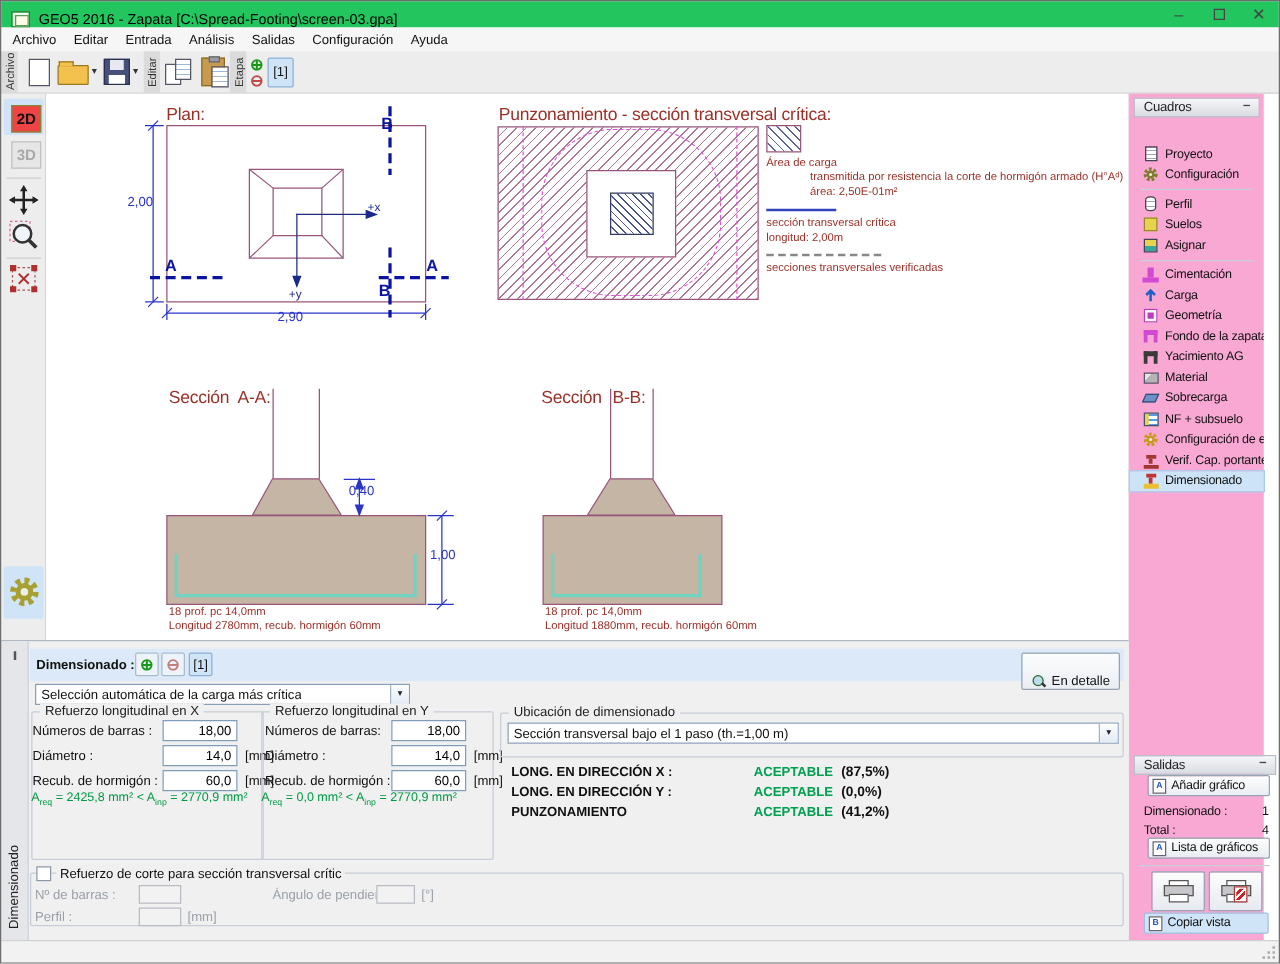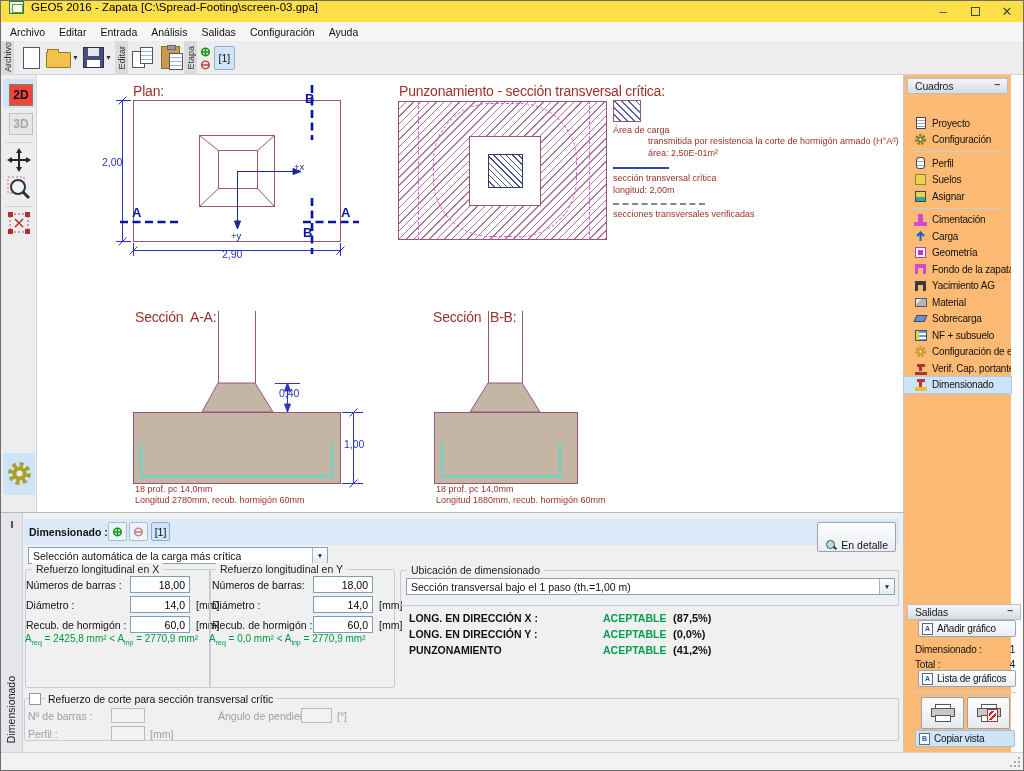--- a/index.html
+++ b/index.html
@@ -1,21 +1,21 @@
 <!DOCTYPE html>
 <html><head>
 <meta charset="utf-8">
 <style>
 *{box-sizing:border-box;margin:0;padding:0}
 html,body{width:1024px;height:771px}
 body{position:relative;font-family:"Liberation Sans",sans-serif;font-size:10.5px;background:#fff;overflow:hidden;color:#111}
 .abs{position:absolute}
 .win-border{position:absolute;inset:0;border:1px solid #6e6e6e;pointer-events:none;z-index:99}
 
-.titlebar{position:absolute;left:1px;top:1px;right:1px;height:21px;background:#fde047;display:flex;align-items:flex-start}
+.titlebar{position:absolute;left:1px;top:1px;right:1px;height:21px;background:#22c55e;display:flex;align-items:flex-end}
 .app-icon{width:15px;height:13px;margin:0 7px 0 8px;border:1px solid #2d7d2d;background:linear-gradient(#f4faf4,#d2e8d2);position:relative}
 .app-icon:before{content:"";position:absolute;left:2px;top:2px;width:9px;height:7px;border:1px solid #5a9a5a;background:#fffbe8}
 .title-text{font-size:11.5px;color:#000}
 .win-btns{margin-left:auto;display:flex;height:100%}
 .win-btn{width:32px;height:100%;display:flex;align-items:center;justify-content:center;color:#444;font-size:13px}
 .maxi{width:9px;height:9px;border:1px solid #444}
 
 .menubar{position:absolute;left:1px;top:22px;right:1px;height:19px;background:#f6f6f6;display:flex;align-items:center;padding-left:2px}
 .menu-item{padding:2px 7px;color:#111}
 
@@ -57,21 +57,21 @@
 
 .pz-rect{position:absolute;left:398px;top:101px;width:209px;height:139px;border:1px solid #98557c;background:repeating-linear-gradient(135deg,rgba(152,85,124,0) 0 4.4px,rgba(152,85,124,.8) 4.4px 5.4px)}
 .pz-ped{position:absolute;left:469px;top:136px;width:72px;height:70px;background:#fff;border:1px solid #98557c}
 .pz-col{position:absolute;left:488px;top:154px;width:35px;height:34px;border:1px solid #333a66;background:repeating-linear-gradient(45deg,rgba(70,84,138,0) 0 3.4px,#46548a 3.4px 4.4px)}
 .pz-round{position:absolute;left:433px;top:103px;width:144px;height:134px;border:1.6px dashed #dd55dd;border-radius:58px}
 .pz-vline{position:absolute;top:101px;height:139px;width:0;border-left:1.6px dashed #dd55dd}
 .lg-swatch{position:absolute;left:613px;top:100px;width:28px;height:22px;border:1px solid #98557c;background:repeating-linear-gradient(45deg,rgba(90,100,150,0) 0 4px,#5a6496 4px 5px)}
 .lg-blue{position:absolute;left:613px;top:167px;width:56px;border-top:2px solid #3344bb}
 .lg-dash{position:absolute;left:613px;top:203px;width:92px;border-top:2px dashed #888}
 
-.rsb{position:absolute;left:903px;top:75px;width:108px;height:677px;background:#fdba74;border-left:1px solid #c4c8ce;font-size:10px;letter-spacing:-0.2px}
+.rsb{position:absolute;left:903px;top:75px;width:108px;height:677px;background:#f9a8d4;border-left:1px solid #c4c8ce;font-size:10px;letter-spacing:-0.2px}
 .panel-hd{height:16px;margin:3px 3px 0 3px;background:linear-gradient(#f5f6f8,#d8dce2);border:1px solid #b9bfc9;display:flex;align-items:center;padding:0 7px;color:#222;font-size:10.5px}
 .panel-hd .min{margin-left:auto;font-weight:bold;color:#444;margin-top:-4px}
 .sb-list{padding-top:21px}
 .sb-item{height:16.5px;display:flex;align-items:center;padding-left:10px;position:relative;white-space:nowrap;overflow:hidden}
 .sb-item.active{background:#cde3f8;outline:1px solid #aacbec}
 .sb-sep{margin:3px 8px;border-top:1px solid #c9ced5}
 .si{width:13px;height:13px;margin-right:5px;flex:none;position:relative;display:flex;align-items:center;justify-content:center}
 .si i{display:block}
 .si-proyecto i{width:10px;height:12px;border:1px solid #445;background:repeating-linear-gradient(180deg,#fff 0 2px,#9aa8b8 2px 3px)}
 .si-perfil i{width:9px;height:12px;border:1px solid #445;border-radius:4px/3px;background:linear-gradient(#fff 0 3px,#9ab 3px 4px,#fff 4px 7px,#9ab 7px 8px,#fff 8px)}

